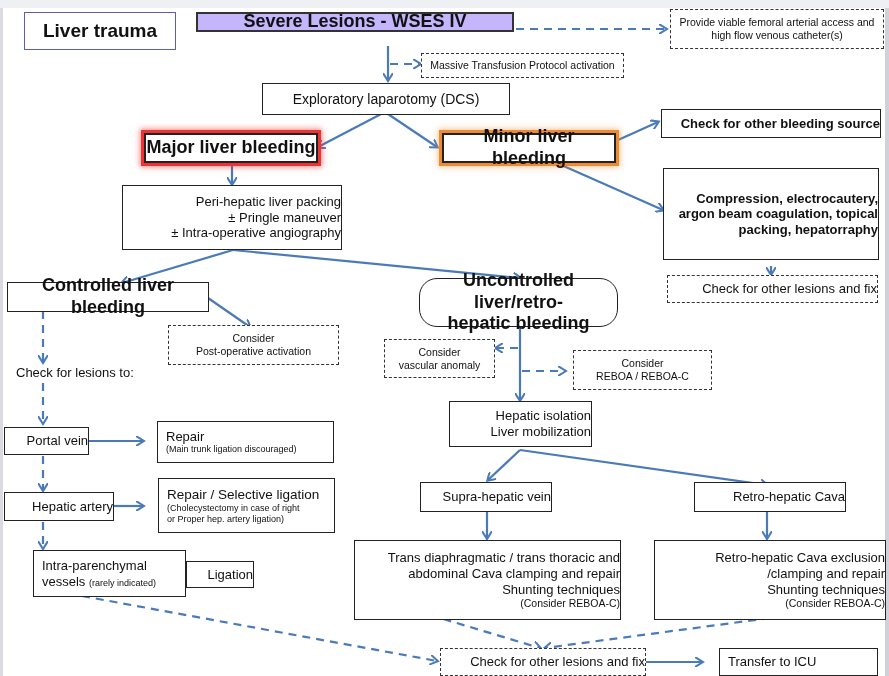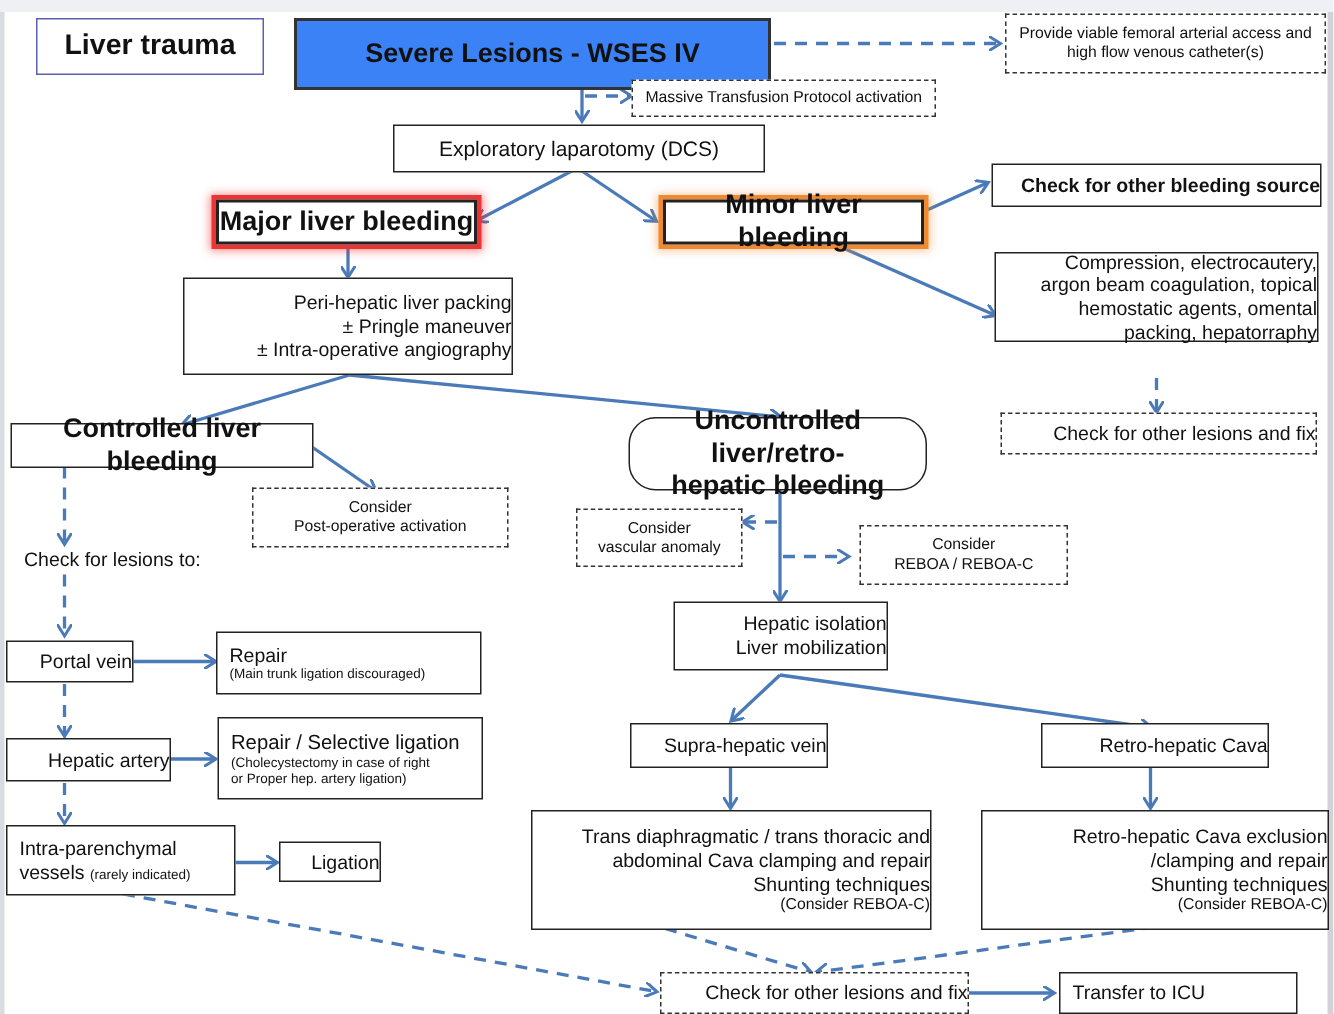--- a/index.html
+++ b/index.html
@@ -8,21 +8,21 @@
   .leftedge { position:absolute; left:0; top:8px; width:3px; height:668px; background:#d9dbe0; }
   .rightedge { position:absolute; right:0; top:8px; width:4px; height:668px; background:#d0d2d8; }
   .box { position:absolute; box-sizing:border-box; border:1.5px solid #222; background:#fff; display:flex; flex-direction:column; align-items:center; justify-content:center; text-align:center; line-height:1.2; }
   .dashed { border:1.5px dashed #333; }
   .bold { font-weight:bold; }
   .small { font-size:10.5px; }
   .tiny { font-size:9px; }
   .med { font-size:13px;align-items:flex-end; }
   .big { font-size:18px; }
   svg.arrows { position:absolute; left:0; top:0; width:889px; height:676px; pointer-events:none; }
-  .left { align-items:flex-start; text-align:left; padding-left:8px; }
+  .left { align-items:flex-start; text-align:left; padding-left:8px;margin-left:13px; }
 </style>
 </head>
 <body>
 
 <div class="topstrip"></div>
 <div class="leftedge"></div>
 <div class="rightedge"></div>
 
 <svg class="arrows" viewBox="0 0 889 676">
   <defs>
@@ -63,21 +63,21 @@
     <line x1="82" y1="596" x2="437" y2="661"></line>
     <line x1="430" y1="615" x2="540" y2="648"></line>
     <line x1="770" y1="618" x2="545" y2="648"></line>
   </g>
 </svg>
 
 <div class="box bold" style="left:4px;top:12px;width:152px;height:38px;border:1.5px solid #5b5fb0;font-size:19px;margin-left:20px;">
   <span>Liver trauma</span>
 </div>
 
-<div class="box bold" style="left:196px;top:12px;width:318px;height:48px;background:#3b82f6;border:2px solid #333;font-size:18px;">
+<div class="box bold" style="left:196px;top:12px;width:318px;height:20px;background:#c4b5fd;border:2px solid #333;font-size:18px;">
   <span>Severe Lesions - WSES IV</span>
 </div>
 
 <div class="box dashed small" style="left:670px;top:9px;width:214px;height:40px;padding:0 4px;">
   <span>Provide viable femoral arterial access and high flow venous catheter(s)</span>
 </div>
 
 <div class="box dashed small" style="left:421px;top:53px;width:203px;height:25px;">
   <span>Massive Transfusion Protocol activation</span>
 </div>
@@ -91,24 +91,23 @@
 </div>
 
 <div class="box bold big" style="left:442px;top:133px;width:174px;height:30px;border:2px solid #222;box-shadow:0 0 0 3px #f08a30, 0 0 6px 4px rgba(240,138,48,0.5);">
   <span>Minor liver bleeding</span>
 </div>
 
 <div class="box bold med" style="left:661px;top:109px;width:220px;height:29px;">
   <span>Check for other bleeding source</span>
 </div>
 
-<div class="box med" style="left:663px;top:168px;width:216px;height:60px;">
+<div class="box med" style="left:663px;top:168px;width:216px;height:92px;font-weight:bold;">
   <span>Compression, electrocautery,</span>
   <span>argon beam coagulation, topical</span>
-  <span>hemostatic agents, omental</span>
   <span>packing, hepatorraphy</span>
 </div>
 
 <div class="box dashed med" style="left:667px;top:275px;width:211px;height:28px;">
   <span>Check for other lesions and fix</span>
 </div>
 
 <div class="box med" style="left:122px;top:185px;width:220px;height:65px;">
   <span>Peri-hepatic liver packing</span>
   <span>± Pringle maneuver</span>
@@ -158,21 +157,21 @@
 <div class="box med" style="left:4px;top:492px;width:110px;height:29px;">
   <span>Hepatic artery</span>
 </div>
 
 <div class="box left" style="left:145px;top:478px;width:177px;height:55px;">
   <span style="font-size:13.5px;">Repair / Selective ligation</span>
   <span class="tiny">(Cholecystectomy in case of right</span>
   <span class="tiny">or Proper hep. artery ligation)</span>
 </div>
 
-<div class="box left" style="left:4px;top:550px;width:153px;height:47px;">
+<div class="box left" style="left:20px;top:550px;width:153px;height:47px;">
   <span style="font-size:13px;">Intra-parenchymal</span>
   <span style="font-size:13px;"><span>vessels</span> <span class="tiny">(rarely indicated)</span></span>
 </div>
 
 <div class="box med" style="left:186px;top:561px;width:68px;height:27px;">
   <span>Ligation</span>
 </div>
 
 <div class="box med" style="left:420px;top:482px;width:132px;height:30px;">
   <span>Supra-hepatic vein</span>

